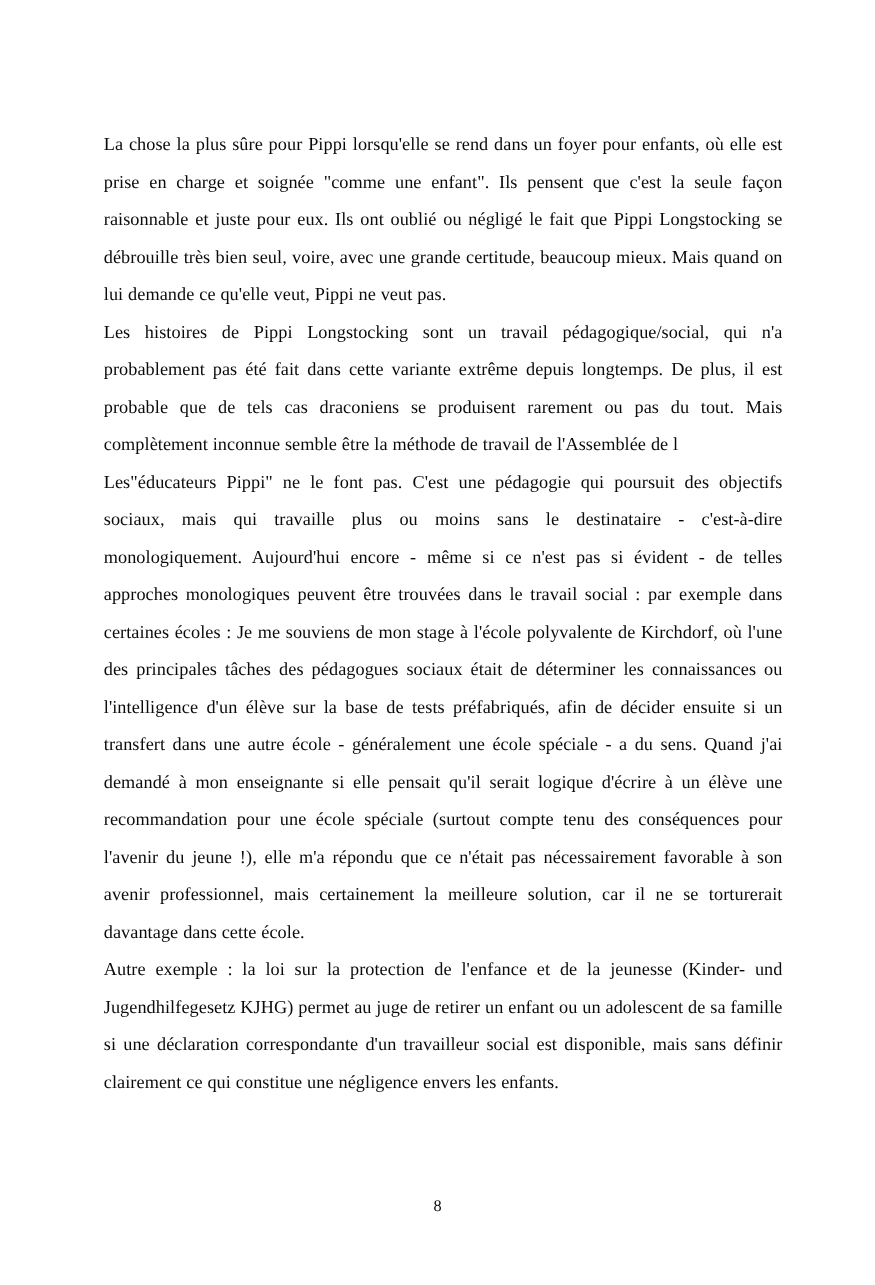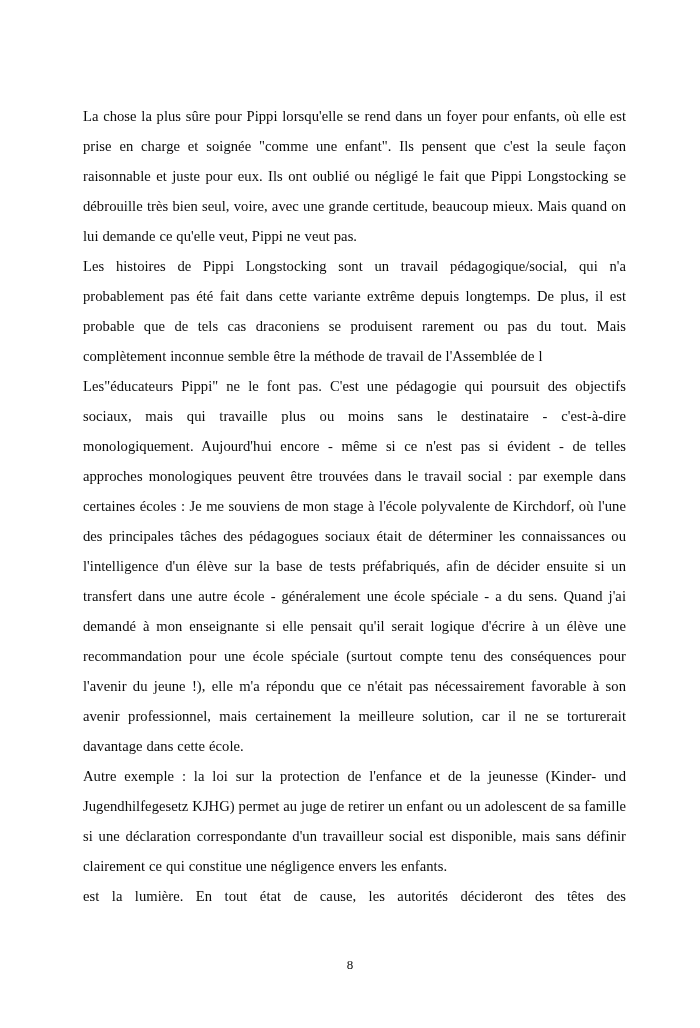--- a/index.html
+++ b/index.html
@@ -74,19 +74,18 @@
   <div id="text-block">
 
     <p class="para last-left">La chose la plus sûre pour Pippi lorsqu'elle se rend dans un foyer pour enfants, où elle est prise en charge et soignée "comme une enfant". Ils pensent que c'est la seule façon raisonnable et juste pour eux. Ils ont oublié ou négligé le fait que Pippi Longstocking se débrouille très bien seul, voire, avec une grande certitude, beaucoup mieux. Mais quand on lui demande ce qu'elle veut, Pippi ne veut pas.</p>
 
     <p class="para last-left">Les histoires de Pippi Longstocking sont un travail pédagogique/social, qui n'a probablement pas été fait dans cette variante extrême depuis longtemps. De plus, il est probable que de tels cas draconiens se produisent rarement ou pas du tout. Mais complètement inconnue semble être la méthode de travail de l'Assemblée de l</p>
 
     <p class="para last-left">Les"éducateurs Pippi" ne le font pas. C'est une pédagogie qui poursuit des objectifs sociaux, mais qui travaille plus ou moins sans le destinataire - c'est-à-dire monologiquement. Aujourd'hui encore - même si ce n'est pas si évident - de telles approches monologiques peuvent être trouvées dans le travail social : par exemple dans certaines écoles : Je me souviens de mon stage à l'école polyvalente de Kirchdorf, où l'une des principales tâches des pédagogues sociaux était de déterminer les connaissances ou l'intelligence d'un élève sur la base de tests préfabriqués, afin de décider ensuite si un transfert dans une autre école - généralement une école spéciale - a du sens. Quand j'ai demandé à mon enseignante si elle pensait qu'il serait logique d'écrire à un élève une recommandation pour une école spéciale (surtout compte tenu des conséquences pour l'avenir du jeune !), elle m'a répondu que ce n'était pas nécessairement favorable à son avenir professionnel, mais certainement la meilleure solution, car il ne se torturerait davantage dans cette école.</p>
 
     <p class="para last-left">Autre exemple : la loi sur la protection de l'enfance et de la jeunesse (Kinder- und Jugendhilfegesetz KJHG) permet au juge de retirer un enfant ou un adolescent de sa famille si une déclaration correspondante d'un travailleur social est disponible, mais sans définir clairement ce qui constitue une négligence envers les enfants.</p>
 
-    <p class="para last-justified">est la lumière. En tout état de cause, les autorités décideront des têtes des</p>
 
   </div>
 
   <div id="page-number">8</div>
 
 </div>
 
 </body></html>

